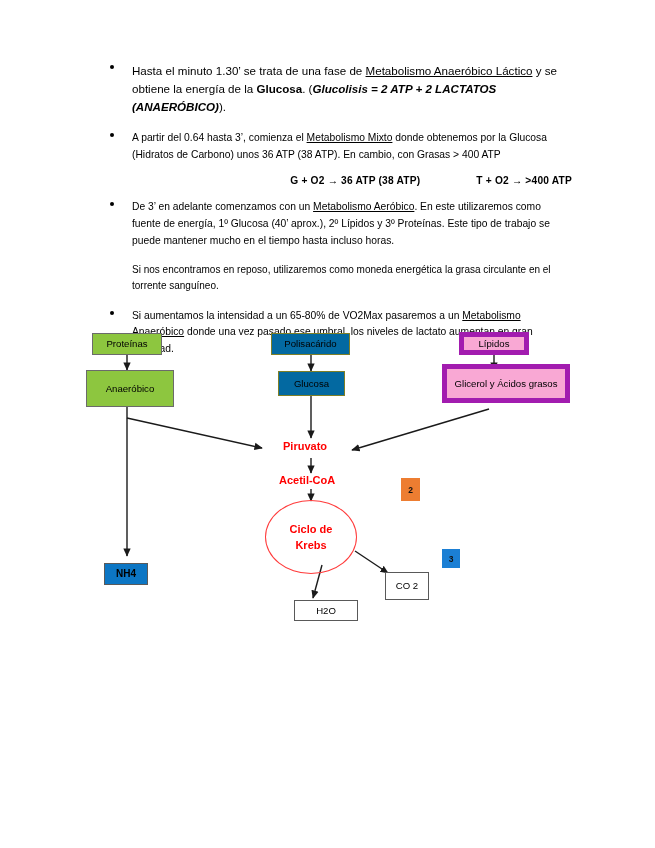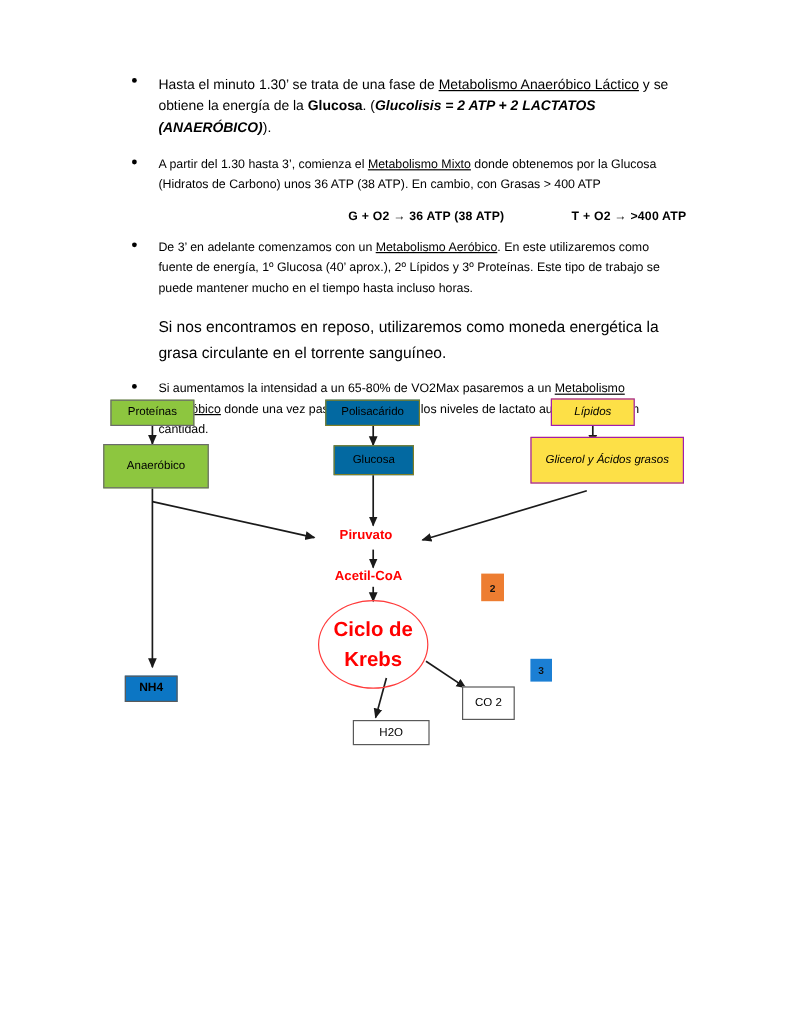--- a/index.html
+++ b/index.html
@@ -41,21 +41,21 @@
     font-size: 10.3px;
     line-height: 1.62;
     text-align: left;
   }
   .para.lead {
     font-size: 11.6px;
     line-height: 1.55;
   }
   .sub-para {
     padding-left: 28px;
-    font-size: 13px;
+    font-size: 10px;
     line-height: 1.62;
     margin-bottom: 9px;
   }
   .u { text-decoration: underline; }
   .b { font-weight: bold; }
   .bi { font-style: italic; font-weight: bold; }
   .eq-line {
     text-align: right;
     font-size: 10.2px;
     font-weight: bold;
@@ -91,23 +91,22 @@
   .node-green {
     background: #8CC152;
     background: #8DC63F;
     border: 1px solid #6b6b6b;
   }
   .node-yellow {
     background: #0369a1;
     border: 1px solid #7f7f26;
   }
   .node-blue {
-    background: #fde047;
-    border: 1px solid #a21caf;
-    font-style: italic;
+    background: #f9a8d4;
+    border: 5px solid #a21caf;
   }
   .node-strongblue {
     background: #0C76C4;
     border: 1px solid #5a5a5a;
     font-weight: bold;
     font-size: 10px;
     text-align: center;
   }
   .node-white {
     background: #ffffff;
@@ -140,41 +139,41 @@
     position: absolute;
     box-sizing: border-box;
     border: 1.6px solid #FF3B3B;
     border-radius: 50%;
     display: flex;
     flex-direction: column;
     align-items: center;
     justify-content: center;
     color: #FF0000;
     font-weight: bold;
-    font-size: 17px;
+    font-size: 11px;
     line-height: 1.5;
     pointer-events: auto;
   }
 </style>
 </head>
 <body>
 
 <div class="doc-text">
 
   <div class="bullet-row">
     <span class="bullet-dot"></span>
     <div class="para lead">
       <span>Hasta el minuto 1.30’ se trata de una fase de </span><span class="u">Metabolismo Anaeróbico Láctico</span><span> y se obtiene la energía de la </span><span class="b">Glucosa</span><span>. (</span><span class="bi">Glucolisis = 2 ATP + 2 LACTATOS (ANAERÓBICO)</span><span>).</span>
     </div>
   </div>
 
   <div class="bullet-row" style="margin-top:14px;">
     <span class="bullet-dot"></span>
     <div class="para">
-      <span>A partir del 1.30 hasta 3’, comienza el </span><span class="u">Metabolismo Mixto</span><span> donde obtenemos por la Glucosa (Hidratos de Carbono) unos 36 ATP (38 ATP). En cambio, con Grasas &gt; 400 ATP</span>
+      <span>A partir del 0.64 hasta 3’, comienza el </span><span class="u">Metabolismo Mixto</span><span> donde obtenemos por la Glucosa (Hidratos de Carbono) unos 36 ATP (38 ATP). En cambio, con Grasas &gt; 400 ATP</span>
     </div>
   </div>
 
   <div class="eq-line">
     <span>G + O2 → 36 ATP (38 ATP)</span><span class="eq-gap"></span><span>T + O2 → &gt;400 ATP</span>
   </div>
 
   <div class="bullet-row">
     <span class="bullet-dot"></span>
     <div class="para">

